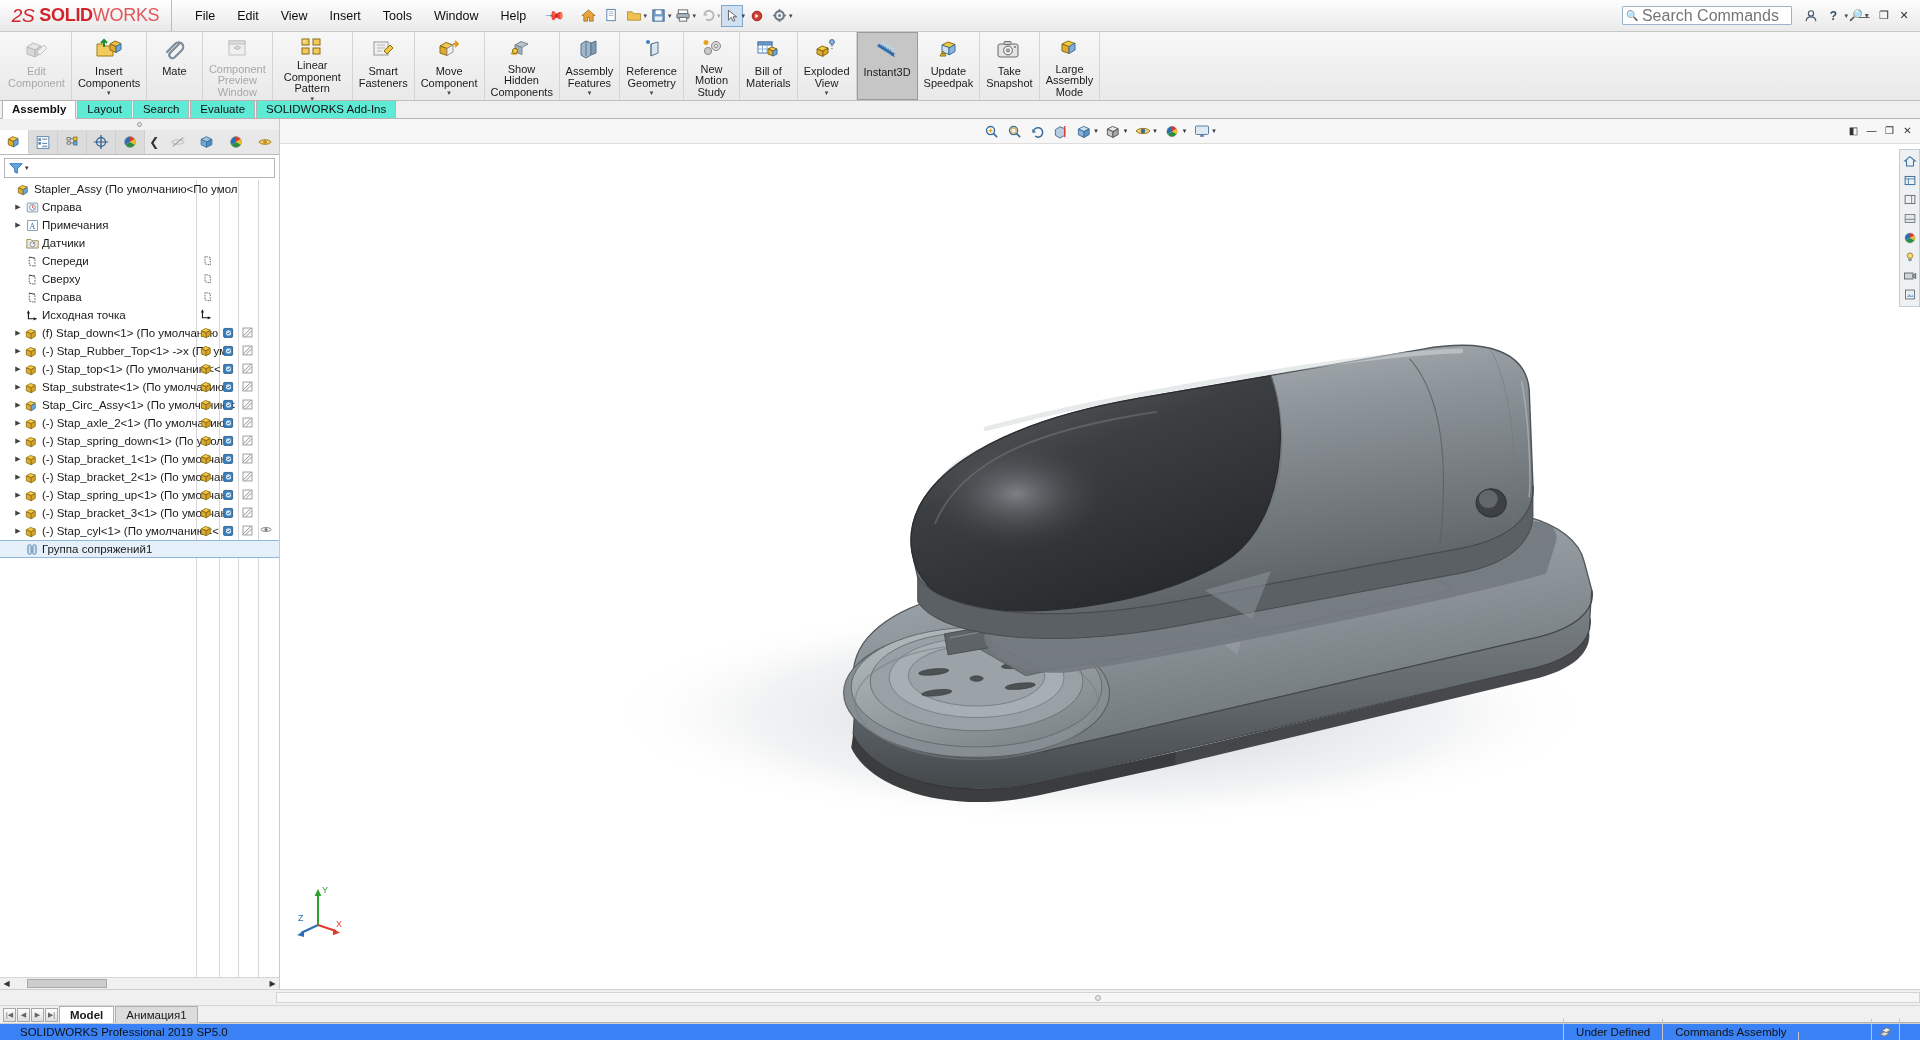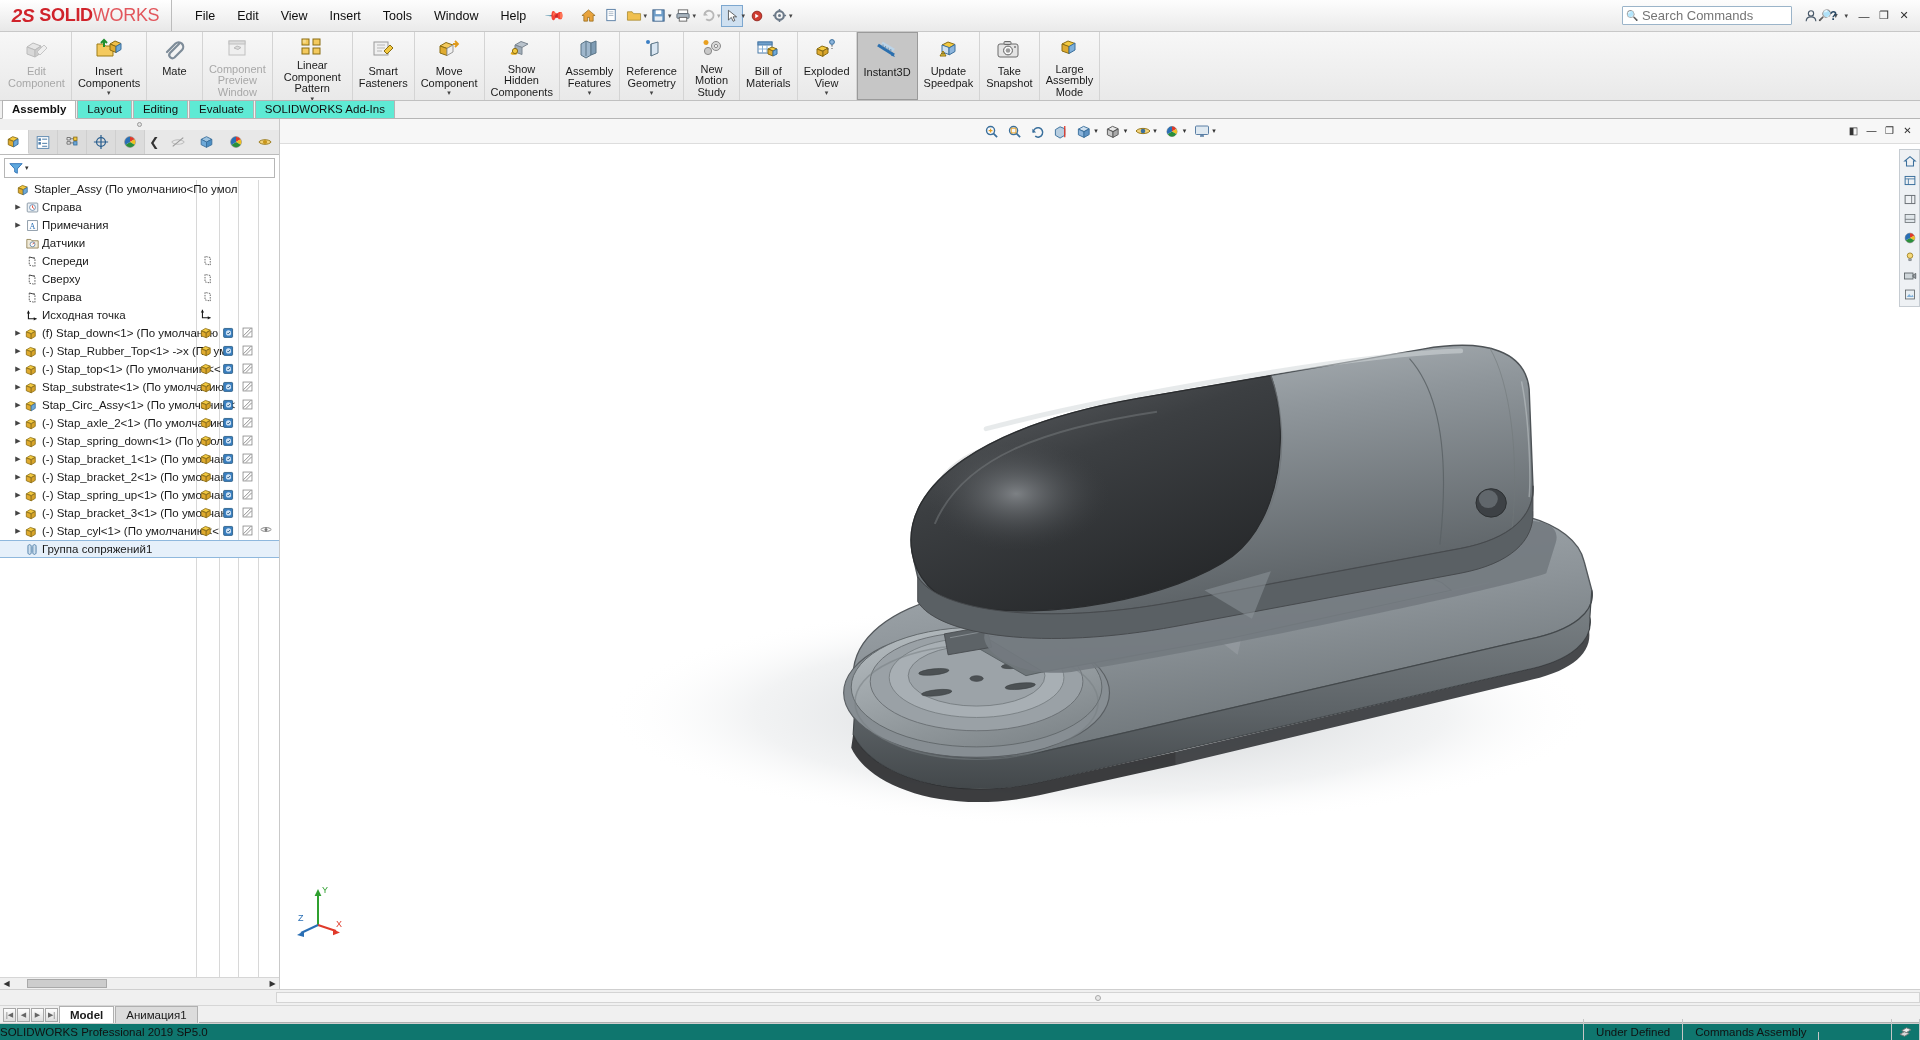--- a/index.html
+++ b/index.html
@@ -18,33 +18,33 @@
     height:32px; display:flex; align-items:center;
     background: linear-gradient(#fdfdfd,#eaeaea);
     border-bottom:1px solid #c8c8c8; position:relative;
   }
   .logo-box {
     width:172px; height:31px; display:flex; align-items:center; justify-content:center;
     background: linear-gradient(#ffffff,#e8e8e8);
     border-right:1px solid #bcbcbc;
   }
   .logo-txt { font-size:18px; font-weight:bold; color:#d0232b; letter-spacing:-0.3px; display:flex; align-items:center;}
-  .logo-ds { font-size:19px; font-style:italic; font-weight:bold; margin-right:5px; }
+  .logo-ds { font-size:19px; font-style:italic; font-weight:normal; margin-right:5px; }
   .logo-works { color:#e2565c; font-weight:normal; }
   .menu { display:flex; align-items:center; margin-left:12px; }
   .menu-item { padding:4px 11px; font-size:12.5px; color:#0d0d0d; cursor:default; }
   .pin { margin-left:10px; color:#1a6fb5; font-size:13px; transform:rotate(45deg); }
   .doc-title { position:absolute; left:0; right:0; text-align:center; font-size:12.5px; color:#202020; pointer-events:none;}
   .title-right { margin-left:auto; display:flex; align-items:center; padding-right:6px; }
   .search-box {
     width:170px; height:19px; border:1px solid #9bb4c9; background:#fff;
     display:flex; align-items:center; padding:0 3px; border-radius:1px; margin-right:8px;
   }
   .search-box .mag { font-size:10px; color:#5a7fa5; margin-right:3px;}
-  .search-box input { border:0; outline:0; font-size:13px; flex:1; color:#888; font-family:inherit; background:transparent;}
+  .search-box input { border:0; outline:0; font-size:16px; flex:1; color:#888; font-family:inherit; background:transparent;}
   .search-box .mag2 { font-size:11px; color:#3c7bbf; }
   .search-box .cv { font-size:8px; color:#555; margin-left:2px;}
   .tbtn { width:22px; height:22px; display:flex; align-items:center; justify-content:center; font-size:13px; color:#33516b; }
   .wbtn { width:20px; height:20px; display:flex; align-items:center; justify-content:center; font-size:11px; color:#333; }
 
   
   .ribbon {
     height:69px; background:linear-gradient(#f7f7f7,#e9e9e9);
     border-bottom:1px solid #c0c0c0; display:flex; align-items:stretch; padding-left:2px;
   }
@@ -111,22 +111,22 @@
   
   .bottombar { height:16px; background:#f0f0f0; display:flex; align-items:center; border-top:1px solid #cfcfcf;}
   .modeltabs { height:18px; background:#f0f0f0; display:flex; align-items:stretch; border-top:1px solid #d6d6d6;}
   .navbtns { display:flex; align-items:center; padding-left:3px; }
   .navb { width:13px; height:14px; border:1px solid #a8a8a8; background:linear-gradient(#fdfdfd,#dedede);
           display:flex; align-items:center; justify-content:center; font-size:7px; color:#666; margin-right:1px;}
   .mtabbtn { padding:1px 10px; font-size:11.5px; border:1px solid #b0b0b0; border-bottom:none; background:#dcdcdc;
              margin-right:1px; line-height:15px; }
   .mtabbtn.sel { background:#fff; font-weight:bold; }
   .mtabs-rest { flex:1; border-bottom:1px solid #b0b0b0;}
-  .statusbar { height:17px; background:#0f766e; display:flex; align-items:center; font-size:11.5px;
-               border-top:1px solid #cfcfcf; padding:0 0; color:#111;}
+  .statusbar { height:17px; background:#3b82f6; display:flex; align-items:center; font-size:11.5px;
+               border-top:1px solid #cfcfcf; padding:0 20px; color:#111;}
   .sb-right { margin-left:auto; display:flex; align-items:center; }
   .sb-cell { padding:0 12px; border-left:1px solid #c6c6c6; height:27px; display:flex; align-items:center;}
   .sb-cell:last-child { border-right:1px solid #c6c6c6;}
 </style>
 </head>
 <body>
 
 <div class="app">
 
   <div class="titlebar">
@@ -444,21 +444,21 @@
             <path d="M12 9.5l6-3.5v7l-6 3.5z" fill="#7fb0da" stroke="#3a6f9c"></path>
           </svg>
       </div>
       <div class="lbl">Large<br>Assembly<br>Mode</div>
     </div>
   </div>
 
   <div class="tabstrip">
     <div class="tab sel">Assembly</div>
     <div class="tab">Layout</div>
-    <div class="tab">Editing</div>
+    <div class="tab">Search</div>
     <div class="tab">Evaluate</div>
     <div class="tab">SOLIDWORKS Add-Ins</div>
   </div>
 
   <div class="main">
 
     <div class="leftpanel">
       <div class="panel-grip">
           <div class="dot"></div>
         </div>

